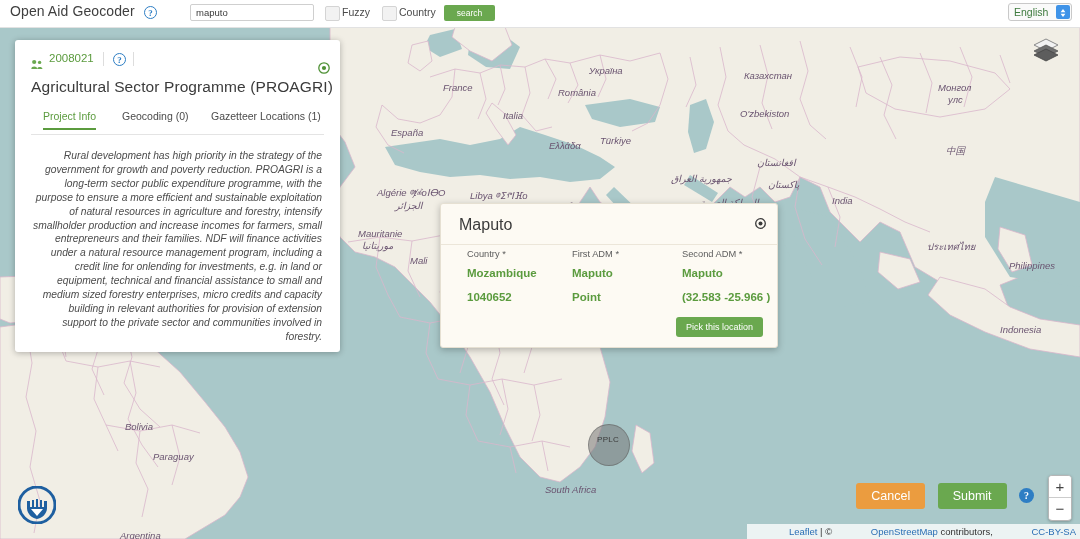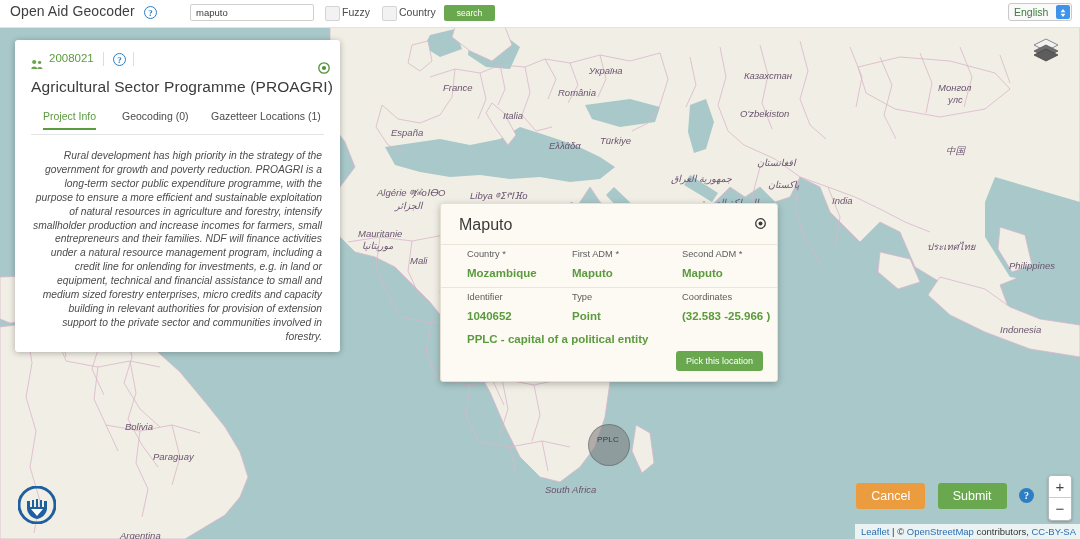--- a/index.html
+++ b/index.html
@@ -106,21 +106,21 @@
   }
   #zoom-in{border-bottom:1px solid #ccc;}
 
   
   #attribution{
     position:absolute;right:0;bottom:0;height:15px;
     background:rgba(255,255,255,.78);
     font-size:9.5px;color:#333;line-height:15px;padding:0 4px 0 6px;
     white-space:nowrap;
   }
-  #attribution a{color:#2b6fb5;text-decoration:none;}
+  #attribution a{color:#2b6fb5;text-decoration:none;margin-left:36px;}
 
   
   #project-panel{
     position:absolute;left:15px;top:40px;width:325px;
     background:#fff;border-radius:3px;
     box-shadow:0 1px 6px rgba(0,0,0,.28);
     z-index:40;padding-bottom:8px;
   }
   #project-id-row{position:relative;height:22px;margin:12px 0 0 16px;}
   #proj-group-icon{
@@ -460,34 +460,28 @@
         <tr>
       <td class="c1">Country *</td>
       <td class="c2">First ADM *</td>
       <td class="c3">Second ADM *</td>
     </tr>
     <tr class="vals">
       <td class="c1">Mozambique</td>
       <td class="c2">Maputo</td>
       <td class="c3">Maputo</td>
     </tr>
-    <tr>
-      <td class="c1">Identifier</td>
-      <td class="c2">Type</td>
-      <td class="c3">Coordinates</td>
-    </tr>
     <tr class="vals">
       <td class="c1">1040652</td>
       <td class="c2">Point</td>
       <td class="c3">(32.583 -25.966 )</td>
     </tr>
   </tbody>
     </table>
 
-  <div id="feat-val">PPLC - capital of a political entity</div>
   <div style="height:26px"></div>
   <button id="pick-btn">Pick this location</button>
 </div>
 
 <div id="actions">
   <button class="abtn" id="cancel-btn">Cancel</button>
   <button class="abtn" id="submit-btn">Submit</button>
   <span id="actions-help">?</span>
 </div>
 

